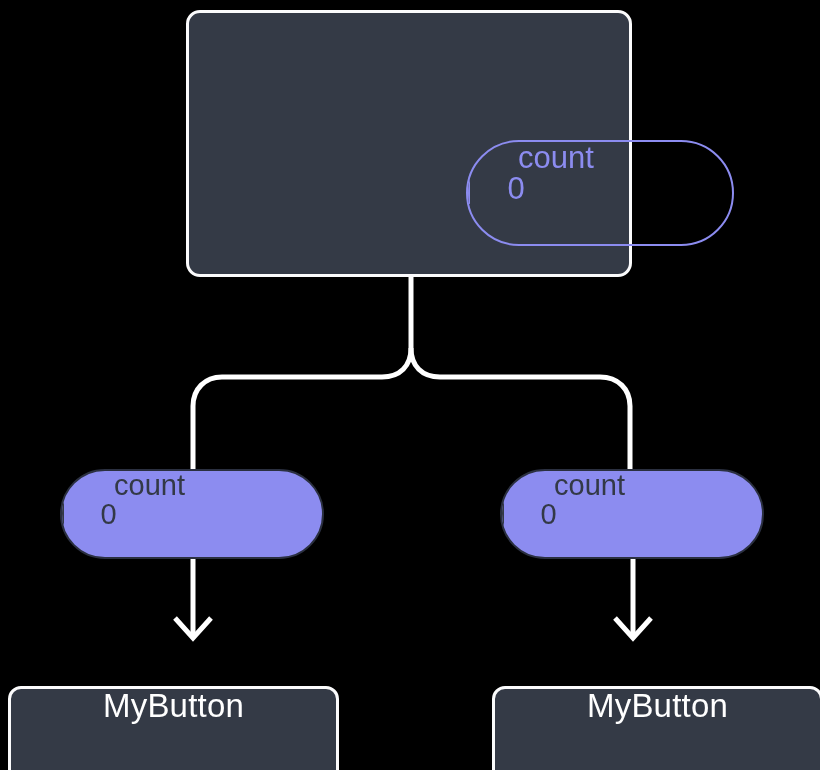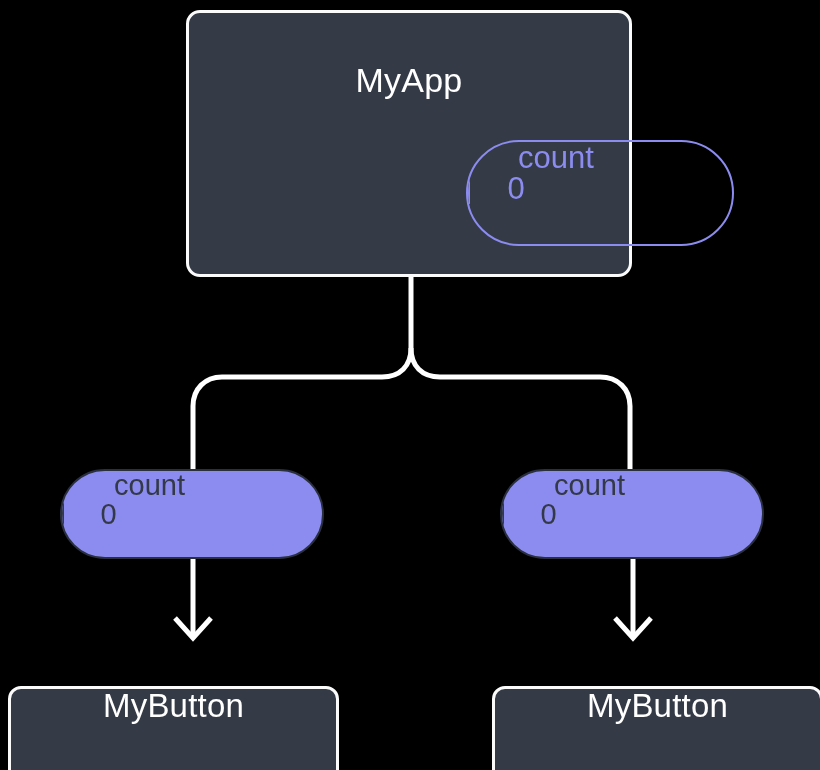--- a/index.html
+++ b/index.html
@@ -187,21 +187,20 @@
              L 630 469" fill="none" stroke="#ffffff" stroke-width="5" stroke-linecap="butt"></path>
 
     <path d="M 193 559 L 193 636" fill="none" stroke="#ffffff" stroke-width="5"></path>
     <path d="M 175 618 L 193 638 L 211 618" fill="none" stroke="#ffffff" stroke-width="5" stroke-linecap="butt" stroke-linejoin="miter"></path>
 
     <path d="M 633 559 L 633 636" fill="none" stroke="#ffffff" stroke-width="5"></path>
     <path d="M 615 618 L 633 638 L 651 618" fill="none" stroke="#ffffff" stroke-width="5" stroke-linecap="butt" stroke-linejoin="miter"></path>
   </svg>
 
   <div class="component-box" id="myapp-box">
-    <div class="component-title">MyApp</div>
 
     <div class="state-pill outlined" id="myapp-state-pill">
       <div class="pill-key">count</div>
       <div class="pill-value">0</div>
     </div>
   </div>
 
   <div class="state-pill filled props-pill" id="props-pill-left">
     <div class="pill-key">count</div>
     <div class="pill-value">0</div>

